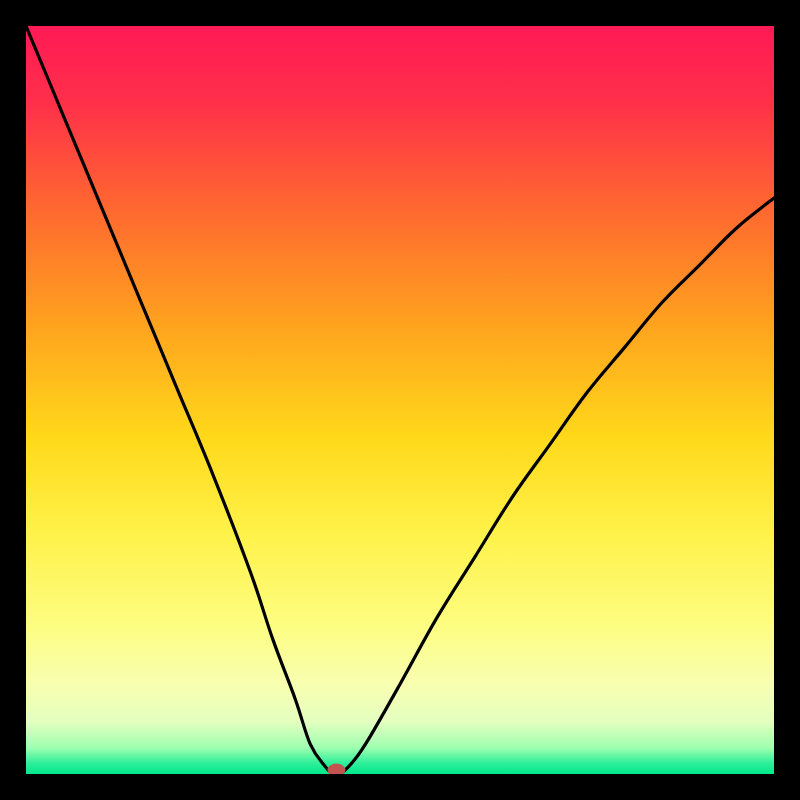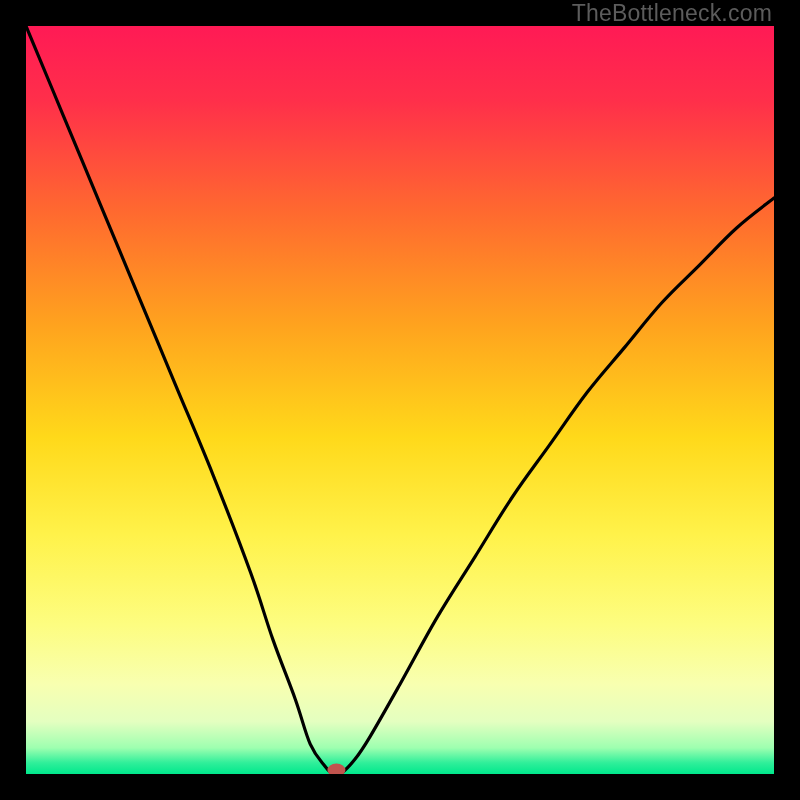--- a/index.html
+++ b/index.html
@@ -62,15 +62,14 @@
             <stop offset="98.5%" stop-color="#30ef9a"></stop>
             <stop offset="100%" stop-color="#00e88c"></stop>
           </linearGradient>
       </defs>
       <rect x="0" y="0" width="748" height="748" fill="url(#bgGrad)"></rect>
       <path id="curvePath" d="M 0 0 C 6.731999999999999 16.156799999999997, 23.936 57.4464, 37.4 89.75999999999999 C 50.864 122.07359999999998, 61.336 147.20639999999997, 74.8 179.51999999999998 C 88.264 211.8336, 98.736 236.96639999999996, 112.2 269.28 C 125.664 301.5936, 136.136 326.72639999999996, 149.6 359.03999999999996 C 163.064 391.3536, 173.536 415.14, 187 448.8 C 200.464 482.46000000000004, 213.6288 516.4191999999999, 224.4 546.04 C 235.1712 575.6608, 238.76160000000002 590.4712, 246.84 613.36 C 254.9184 636.2488000000001, 262.54799999999994 654.3504, 269.28 673.2 C 276.012 692.0496, 278.8544 705.9624, 284.24 718.08 C 289.6256 730.1976000000001, 295.1608 735.1344, 299.2 740.52 C 303.2392 745.9055999999999, 303.98720000000003 746.6536, 306.68 748 C 309.3728 749.3464, 310.1208 750.6928, 314.15999999999997 748 C 318.19919999999996 745.3072, 323.7344 739.7719999999999, 329.12 733.04 C 334.5056 726.308, 336.00160000000005 724.064, 344.08000000000004 710.6 C 352.15840000000003 697.1360000000001, 361.8824 679.7824, 374 658.24 C 386.1176 636.6976, 397.93600000000004 613.8088, 411.40000000000003 590.9200000000001 C 424.86400000000003 568.0312000000001, 435.336 552.6224000000001, 448.8 531.08 C 462.264 509.53760000000005, 472.736 491.43600000000004, 486.2 471.24 C 499.664 451.044, 510.136 437.7296, 523.6 418.88 C 537.0640000000001 400.0304, 547.5360000000001 384.0232, 561 366.52 C 574.4639999999999 349.0168, 584.936 337.7968, 598.4 321.64000000000004 C 611.8639999999999 305.48320000000007, 622.3359999999999 291.5704, 635.8 276.76 C 649.264 261.9496, 659.736 252.82399999999996, 673.2 239.35999999999996 C 686.6640000000001 225.89599999999996, 697.1360000000001 214.07760000000005, 710.6 201.96000000000004 C 724.064 189.84240000000003, 741.268 177.42559999999997, 748 172.03999999999996" fill="none" stroke="#000" stroke-width="3.2" stroke-linecap="round" stroke-linejoin="round"></path>
       <ellipse id="markerDot" cx="310.41999999999996" cy="744" rx="9" ry="6.5" fill="#c1544e"></ellipse>
     </svg>
   </div>
 
-  <div class="watermark">TheBottleneck.com</div>
 
 </div>
 
 </body></html>

